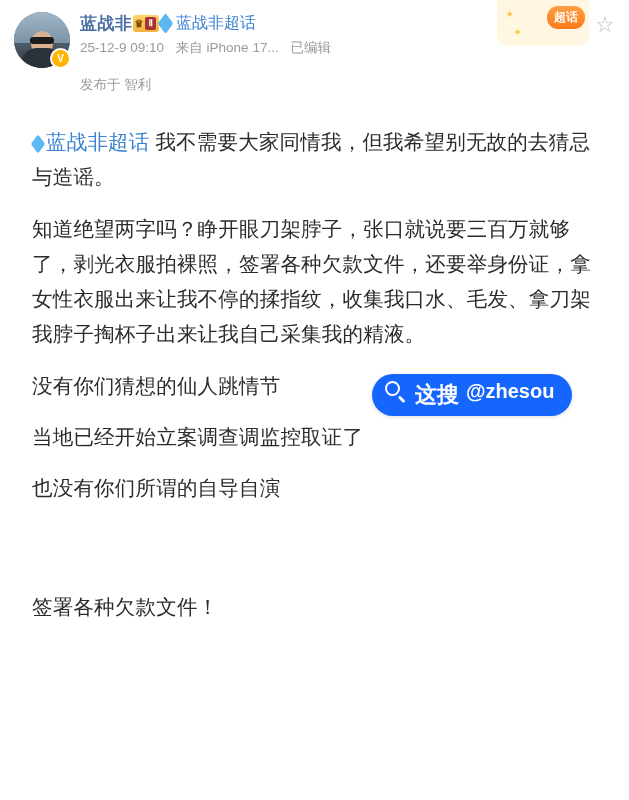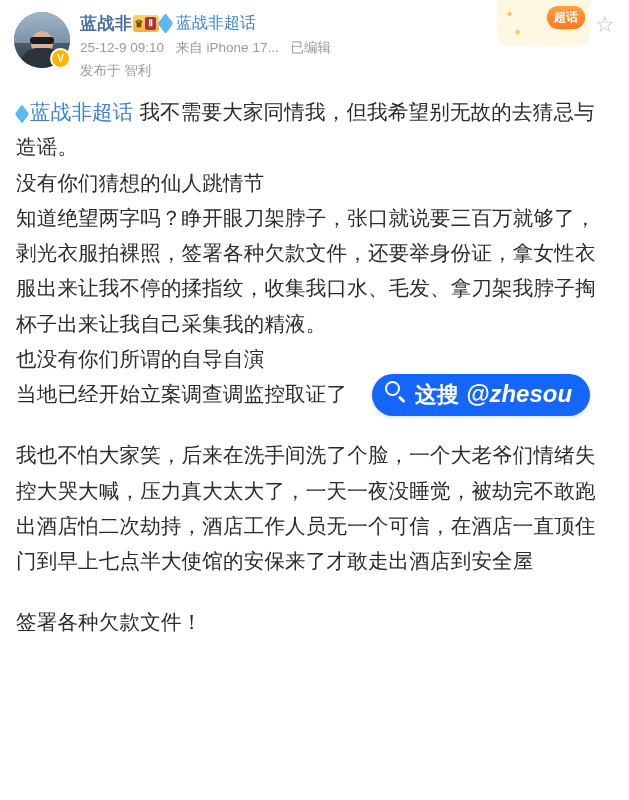--- a/index.html
+++ b/index.html
@@ -155,21 +155,21 @@
     margin-top: 4px;
     font-size: 13.5px;
     color: #9a9a9a;
     white-space: nowrap;
     overflow: hidden;
     text-overflow: ellipsis;
   }
   .meta-row .sep { margin: 0 4px; }
   .meta-row .edited { color: #9a9a9a; }
   .from-row {
-    margin-top: 5px;
+    margin-top: 19px;
     font-size: 13.5px;
     color: #9a9a9a;
   }
 
   
   .topright {
     position: absolute;
     top: 0;
     right: 0;
     width: 145px;
@@ -212,21 +212,21 @@
   }
 
   
   .content {
     padding: 14px 16px 0 16px;
     font-size: 20.5px;
     line-height: 1.72;
     color: #2b2b2b;
     letter-spacing: .2px;
   }
-  .content p { margin: 0; }
+  .content p { margin: 16px; }
   .topic-inline {
     color: #3a82d2;
   }
   .topic-inline .diamond {
     width: 12px; height: 12px;
     margin-right: 2px;
     vertical-align: -1px;
   }
   .blank-line { height: 26px; }
 
@@ -263,21 +263,21 @@
   .watermark .mag .handle {
     position: absolute;
     left: 15px; top: 15px;
     width: 8px; height: 2.5px;
     background: #fff;
     transform: rotate(45deg);
     transform-origin: left center;
     border-radius: 2px;
   }
   .watermark .wm-text { font-size: 22px; }
-  .watermark .wm-handle { font-size: 24px; font-weight: bold; font-style: italic; }
+  .watermark .wm-handle { font-size: 20px; font-weight: bold; }
 </style>
 </head>
 <body>
 
 <div class="post">
 
   <div class="topright">
     <div class="chaohua-card">
       <span class="spark" style="left:8px; top:8px;">✦</span>
       <span class="spark" style="left:16px; top:26px;">✦</span>
@@ -319,28 +319,27 @@
         <span class="edited">已编辑</span>
       </div>
 
       <div class="from-row">发布于 智利</div>
     </div>
   </div>
 
   <div class="content">
     <p><span class="topic-inline"><span class="diamond"></span><span>蓝战非超话</span></span><span> 我不需要大家同情我，但我希望别无故的去猜忌与造谣。</span></p>
 
+    <p>知道绝望两字吗？睁开眼刀架脖子，张口就说要三百万就够了，剥光衣服拍裸照，签署各种欠款文件，还要举身份证，拿女性衣服出来让我不停的揉指纹，收集我口水、毛发、拿刀架我脖子掏杯子出来让我自己采集我的精液。</p>
     <p>没有你们猜想的仙人跳情节</p>
-    <p>知道绝望两字吗？睁开眼刀架脖子，张口就说要三百万就够了，剥光衣服拍裸照，签署各种欠款文件，还要举身份证，拿女性衣服出来让我不停的揉指纹，收集我口水、毛发、拿刀架我脖子掏杯子出来让我自己采集我的精液。</p>
+    <p>当地已经开始立案调查调监控取证了</p>
     <p>也没有你们所谓的自导自演</p>
-    <p>当地已经开始立案调查调监控取证了</p>
 
     <div class="blank-line"></div>
 
-    <p>我也不怕大家笑，后来在洗手间洗了个脸，一个大老爷们情绪失控大哭大喊，压力真大太大了，一天一夜没睡觉，被劫完不敢跑出酒店怕二次劫持，酒店工作人员无一个可信，在酒店一直顶住门到早上七点半大使馆的安保来了才敢走出酒店到安全屋</p>
 
     <div class="blank-line"></div>
 
     <p>签署各种欠款文件！</p>
   </div>
 
   <div class="watermark">
     <span class="mag">
       <span class="ring"></span>
       <span class="handle"></span>

